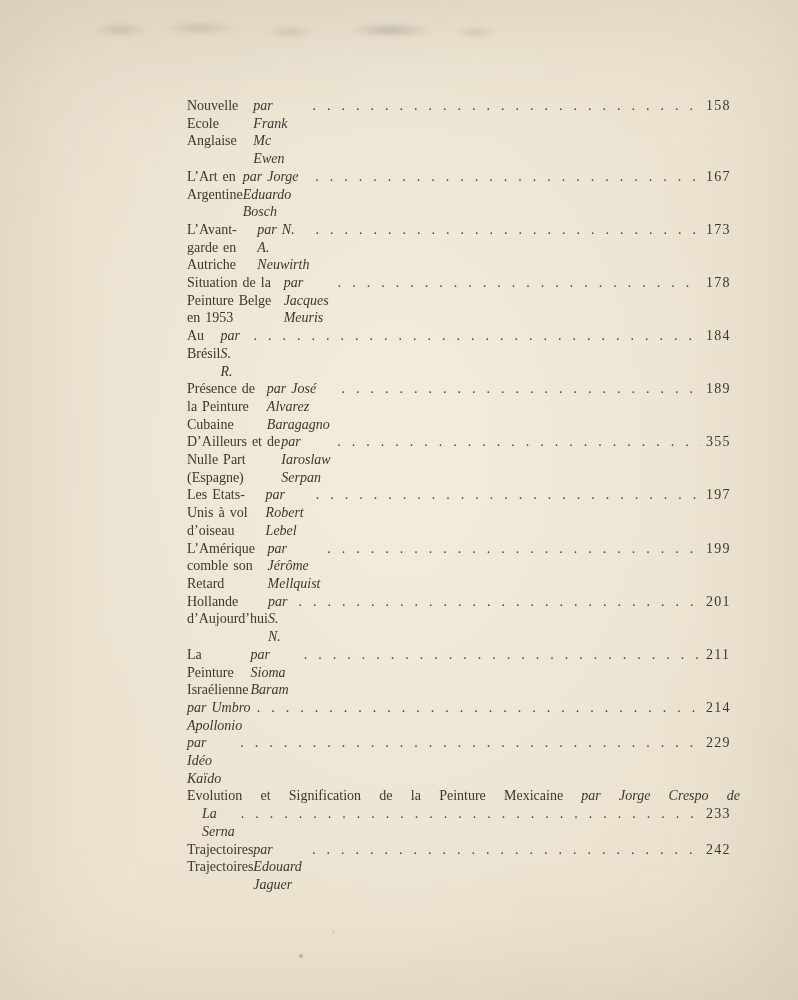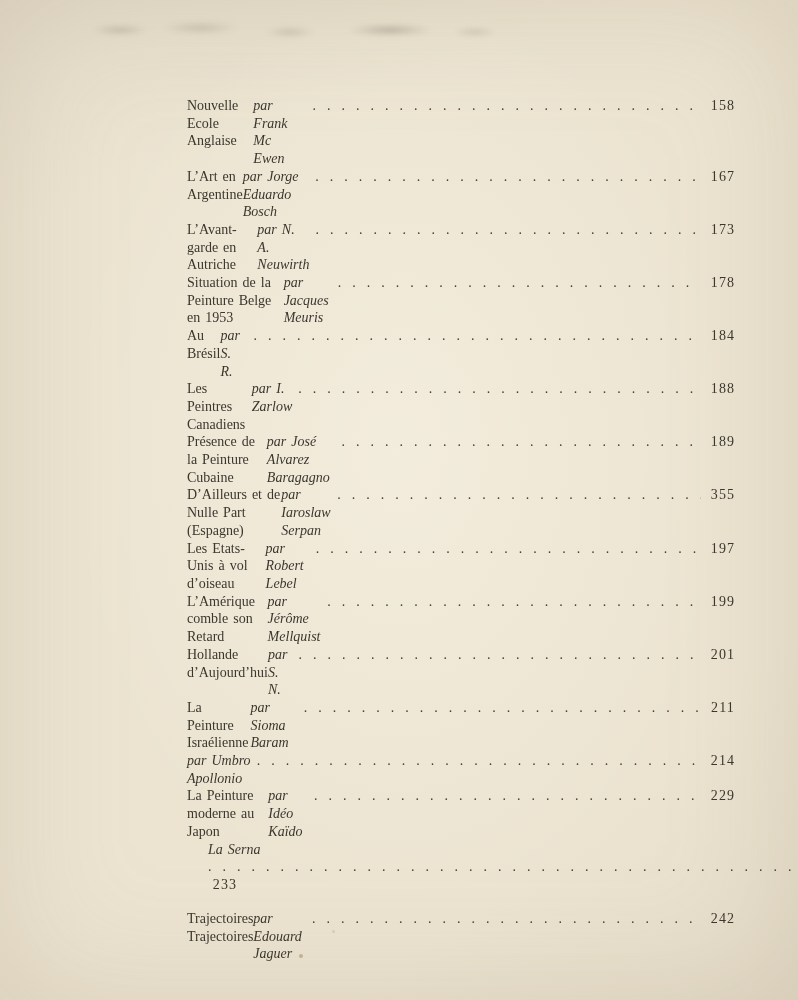--- a/index.html
+++ b/index.html
@@ -33,27 +33,27 @@
 
   .toc{
     position:absolute;left:187px;top:97px;width:553px;
     font-size:14px;line-height:17.7px;word-spacing:1.5px;
   }
   .entry{margin:0;}
   .line{display:flex;align-items:baseline;}
   .line .rom{white-space:pre-wrap;}
   .line .ital{font-style:italic;white-space:pre-wrap;}
   .line.spread{display:block;text-align:justify;text-align-last:justify;}
-  .line.cont{padding-left:15px;flex-direction:column;}
+  .line.cont{padding-left:15px;}
   .leader{flex:1 1 auto;overflow:hidden;white-space:nowrap;margin:0 5px 0 6px;min-width:10px;}
   .leader::after{
     content:". . . . . . . . . . . . . . . . . . . . . . . . . . . . . . . . . . . . . . . . . . . . . . . . . . . . . . . . . . . .";
     letter-spacing:3px;color:#45423a;
   }
-  .pg{flex:0 0 34px;width:34px;text-align:center;letter-spacing:1.2px;font-family:Liberation Serif, serif;}
+  .pg{flex:0 0 34px;width:34px;text-align:left;letter-spacing:1.2px;font-family:Liberation Serif, serif;}
 </style>
 </head>
 <body>
 
 <div class="sheet"></div>
 <div class="showthrough"></div>
 <div class="speck s1"></div>
 <div class="speck s2"></div>
 
 <div class="toc">
@@ -89,28 +89,20 @@
           <span class="leader"></span>
           <span class="pg">178</span>
         </div>
       </div>
       <div class="entry">
         <div class="line">
           <span class="rom">Au Brésil </span>
           <span class="ital">par S. R.</span>
           <span class="leader"></span>
           <span class="pg">184</span>
-        </div>
-      </div>
-      <div class="entry">
-        <div class="line">
-          <span class="rom">Les Peintres Canadiens </span>
-          <span class="ital">par I. Zarlow</span>
-          <span class="leader"></span>
-          <span class="pg">188</span>
         </div>
       </div>
       <div class="entry">
         <div class="line">
           <span class="rom">Présence de la Peinture Cubaine </span>
           <span class="ital">par José Alvarez Baragagno</span>
           <span class="leader"></span>
           <span class="pg">189</span>
         </div>
       </div>
@@ -156,27 +148,27 @@
       </div>
       <div class="entry">
         <div class="line">
           <span class="ital">par Umbro Apollonio</span>
           <span class="leader"></span>
           <span class="pg">214</span>
         </div>
       </div>
       <div class="entry">
         <div class="line">
-          <span class="rom">La Peinture moderne au Japon </span>
           <span class="ital">par Idéo Kaïdo</span>
           <span class="leader"></span>
           <span class="pg">229</span>
         </div>
       </div>
       <div class="entry">
+        <div class="line spread"><span class="rom">Evolution et Signification de la Peinture Mexicaine </span><span class="ital">par Jorge Crespo de</span></div>
         <div class="line cont">
           <span class="ital">La Serna</span>
           <span class="leader"></span>
           <span class="pg">233</span>
         </div>
       </div>
       <div class="entry">
         <div class="line">
           <span class="rom">Trajectoires Trajectoires </span>
           <span class="ital">par Edouard Jaguer</span>

